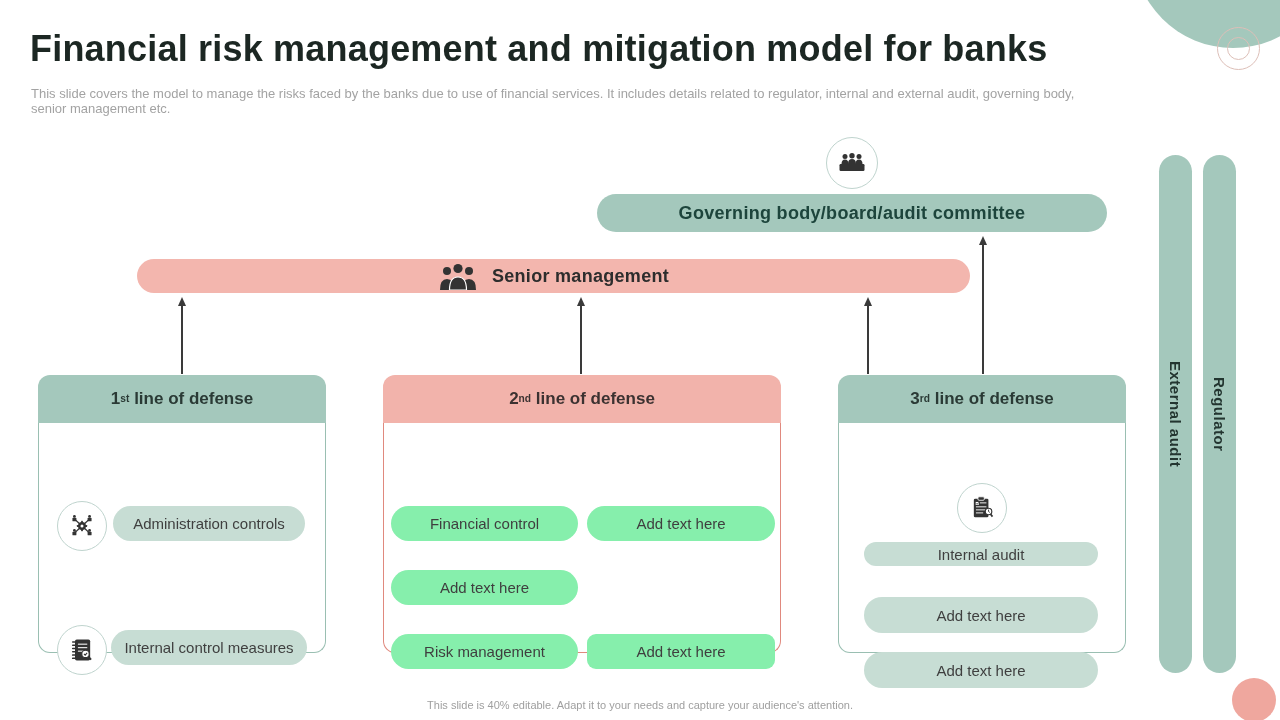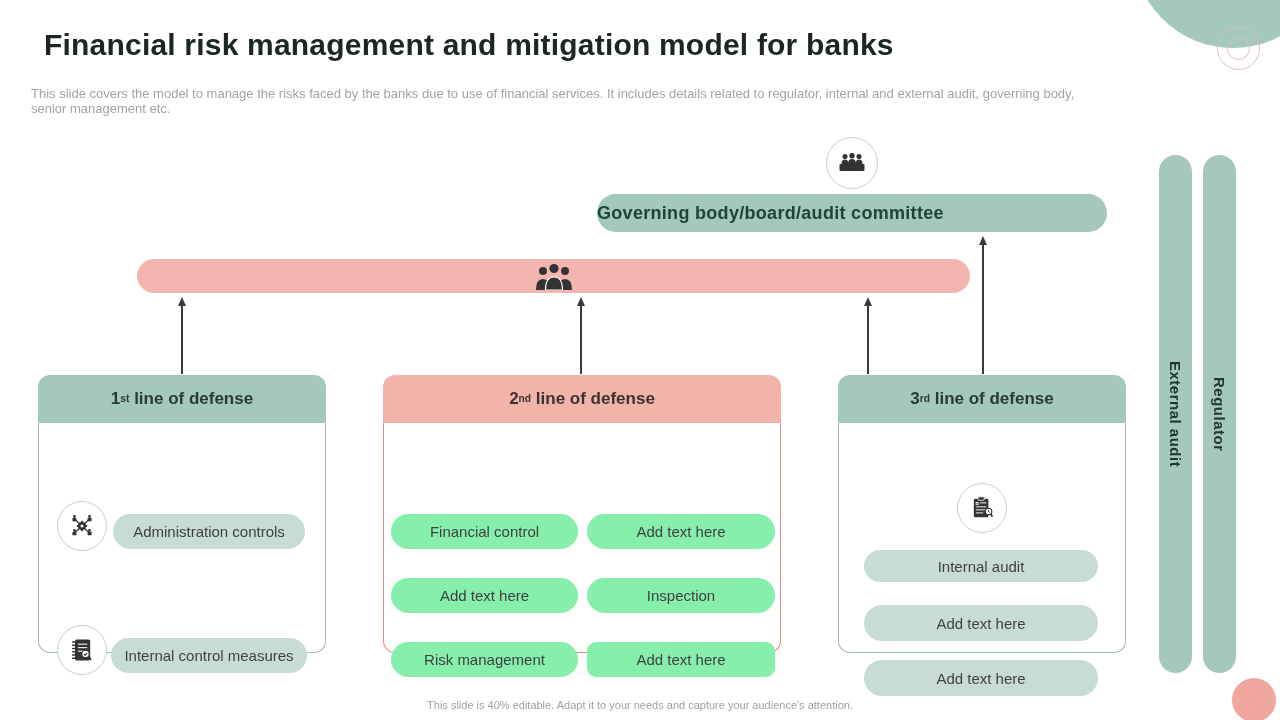--- a/index.html
+++ b/index.html
@@ -9,30 +9,30 @@
   }
   
   .corner-circle{position:absolute;left:1133px;top:-152px;width:200px;height:200px;
     border-radius:50%;background:#a4c8bc;}
   .ring{position:absolute;border-radius:50%;border:1.5px solid #ddbfb8;background:transparent;}
   .ring-outer{left:1217px;top:27px;width:41px;height:41px;}
   .ring-inner{left:1227px;top:37px;width:21px;height:21px;}
   .corner-dot{position:absolute;left:1232px;top:678px;width:44px;height:44px;
     border-radius:50%;background:#efa79e;}
   
-  .title{position:absolute;left:44px;top:28px;width:1090px;
-    font-size:30px;font-weight:bold;color:#1c2723;letter-spacing:.2px;}
+  .title{position:absolute;left:30px;top:28px;width:1090px;
+    font-size:36px;font-weight:bold;color:#1c2723;letter-spacing:.2px;}
   .subtitle{position:absolute;left:31px;top:86px;width:1050px;
     font-size:13px;color:#a3a3a3;}
   
   .icon-circle{position:absolute;background:#ffffff;border:1px solid #bfd4ce;
     border-radius:50%;display:flex;align-items:center;justify-content:center;}
   .committee-circle{left:826px;top:137px;width:50px;height:50px;}
   .pill-governing{position:absolute;left:597px;top:194px;width:510px;height:38px;
-    background:#a4c8bc;border-radius:19px;display:flex;align-items:center;
+    background:#a4c8bc;border-radius:19px;display:flex;align-items:center;justify-content:center;
     font-size:18px;font-weight:bold;color:#1d453c;letter-spacing:.3px;}
   .pill-senior{position:absolute;left:137px;top:259px;width:833px;height:34px;
     background:#f3b6ae;border-radius:17px;display:flex;align-items:center;justify-content:center;
     gap:14px;font-size:18px;font-weight:bold;color:#2d2d2d;letter-spacing:.3px;}
   
   .arrow{position:absolute;width:10px;display:flex;flex-direction:column;align-items:center;}
   .arrow-head{width:0;height:0;border-left:4.5px solid transparent;border-right:4.5px solid transparent;
     border-bottom:9px solid #3a3a3a;}
   .arrow-line{width:1.5px;flex:1;background:#3a3a3a;}
   
@@ -43,21 +43,21 @@
   .box-header .rest{margin-left:.28em;}
   .box-body{position:relative;height:229px;background:#ffffff;border-radius:0 0 12px 12px;}
   .box-teal .box-header{background:#a4c8bc;color:#2a3a35;}
   .box-teal .box-body{border:1px solid #9abfb2;border-top:none;}
   .box-pink .box-header{background:#f2b3ab;color:#3c3231;}
   .box-pink .box-body{border:1px solid #e0897e;border-top:none;}
   .box1{left:38px;width:288px;}
   .box2{left:383px;width:398px;}
   .box3{left:838px;width:288px;}
   .pill{position:absolute;display:flex;align-items:center;justify-content:center;
-    font-size:15px;color:#3f3f3f;border-radius:18px;height:35px;margin-top:8px;}
+    font-size:15px;color:#3f3f3f;border-radius:18px;height:35px;}
   .pill-teal{background:#c7ddd4;}
   .pill-pink{background:#86efac;}
   
   .vbar{position:absolute;top:155px;width:33px;height:518px;background:#a4c8bc;border-radius:17px;
     display:flex;align-items:center;justify-content:center;}
   .vbar span{writing-mode:vertical-rl;font-size:15px;font-weight:bold;color:#233530;letter-spacing:.5px;}
   .bar-external{left:1159px;}
   .bar-regulator{left:1203px;}
   
   .footer{position:absolute;left:0;top:699px;width:1280px;text-align:center;
@@ -98,20 +98,21 @@
     <span>
       <svg width="40" height="27" viewBox="0 0 40 27" fill="#333333">
         <circle cx="9" cy="8" r="4"></circle>
         <path d="M2 27 q0-11 7-11 q7 0 7 11 z"></path>
         <circle cx="31" cy="8" r="4"></circle>
         <path d="M24 27 q0-11 7-11 q7 0 7 11 z"></path>
         <circle cx="20" cy="5.5" r="4.6"></circle>
         <path d="M11.5 27 q0-13 8.5-13 q8.5 0 8.5 13 z" stroke="#ffffff" stroke-width="1.2"></path>
       </svg>
     </span>
+    <span>Senior management</span>
   </div>
 
   <div class="arrow" style="left:177px;top:297px;height:77px;">
     <div class="arrow-head"></div>
     <div class="arrow-line"></div>
   </div>
   <div class="arrow" style="left:576px;top:297px;height:77px;">
     <div class="arrow-head"></div>
     <div class="arrow-line"></div>
   </div>
@@ -200,23 +201,20 @@
     <div class="box-body">
       <div class="pill pill-pink" style="left:7px;top:83px;width:187px;">
         <span>Financial control</span>
       </div>
       <div class="pill pill-pink" style="left:203px;top:83px;width:188px;">
         <span>Add text here</span>
       </div>
       <div class="pill pill-pink" style="left:7px;top:147px;width:187px;">
         <span>Add text here</span>
       </div>
-      <div class="pill pill-pink" style="left:203px;top:147px;width:188px;">
-        <span>Inspection</span>
-      </div>
       <div class="pill pill-pink" style="left:7px;top:211px;width:187px;">
         <span>Risk management</span>
       </div>
       <div class="pill pill-pink" style="left:203px;top:211px;width:188px;border-radius:9px;">
         <span>Add text here</span>
       </div>
     </div>
   </div>
 
   <div class="box box3 box-teal">
@@ -238,21 +236,21 @@
               <line x1="6.8" y1="11" x2="15.8" y2="11"></line>
               <line x1="6.8" y1="13.6" x2="15.8" y2="13.6"></line>
               <line x1="6.8" y1="16.2" x2="13" y2="16.2"></line>
             </g>
             <circle cx="17.6" cy="15" r="2.8" fill="#ffffff" stroke="#333333" stroke-width="1"></circle>
             <path d="M17.6 13.4 v1.6 l1.1 0.8" stroke="#333333" stroke-width="0.8" fill="none"></path>
             <line x1="19.2" y1="17.2" x2="21" y2="19.4" stroke="#333333" stroke-width="1.5"></line>
           </svg>
         </span>
       </div>
-      <div class="pill pill-teal" style="left:25px;top:119px;width:234px;height:32px;">
+      <div class="pill pill-teal" style="left:25px;top:119px;width:234px;height:24px;">
         <span>Internal  audit</span>
       </div>
       <div class="pill pill-teal" style="left:25px;top:174px;width:234px;height:36px;">
         <span>Add text here</span>
       </div>
       <div class="pill pill-teal" style="left:25px;top:229px;width:234px;height:36px;">
         <span>Add text here</span>
       </div>
     </div>
   </div>

